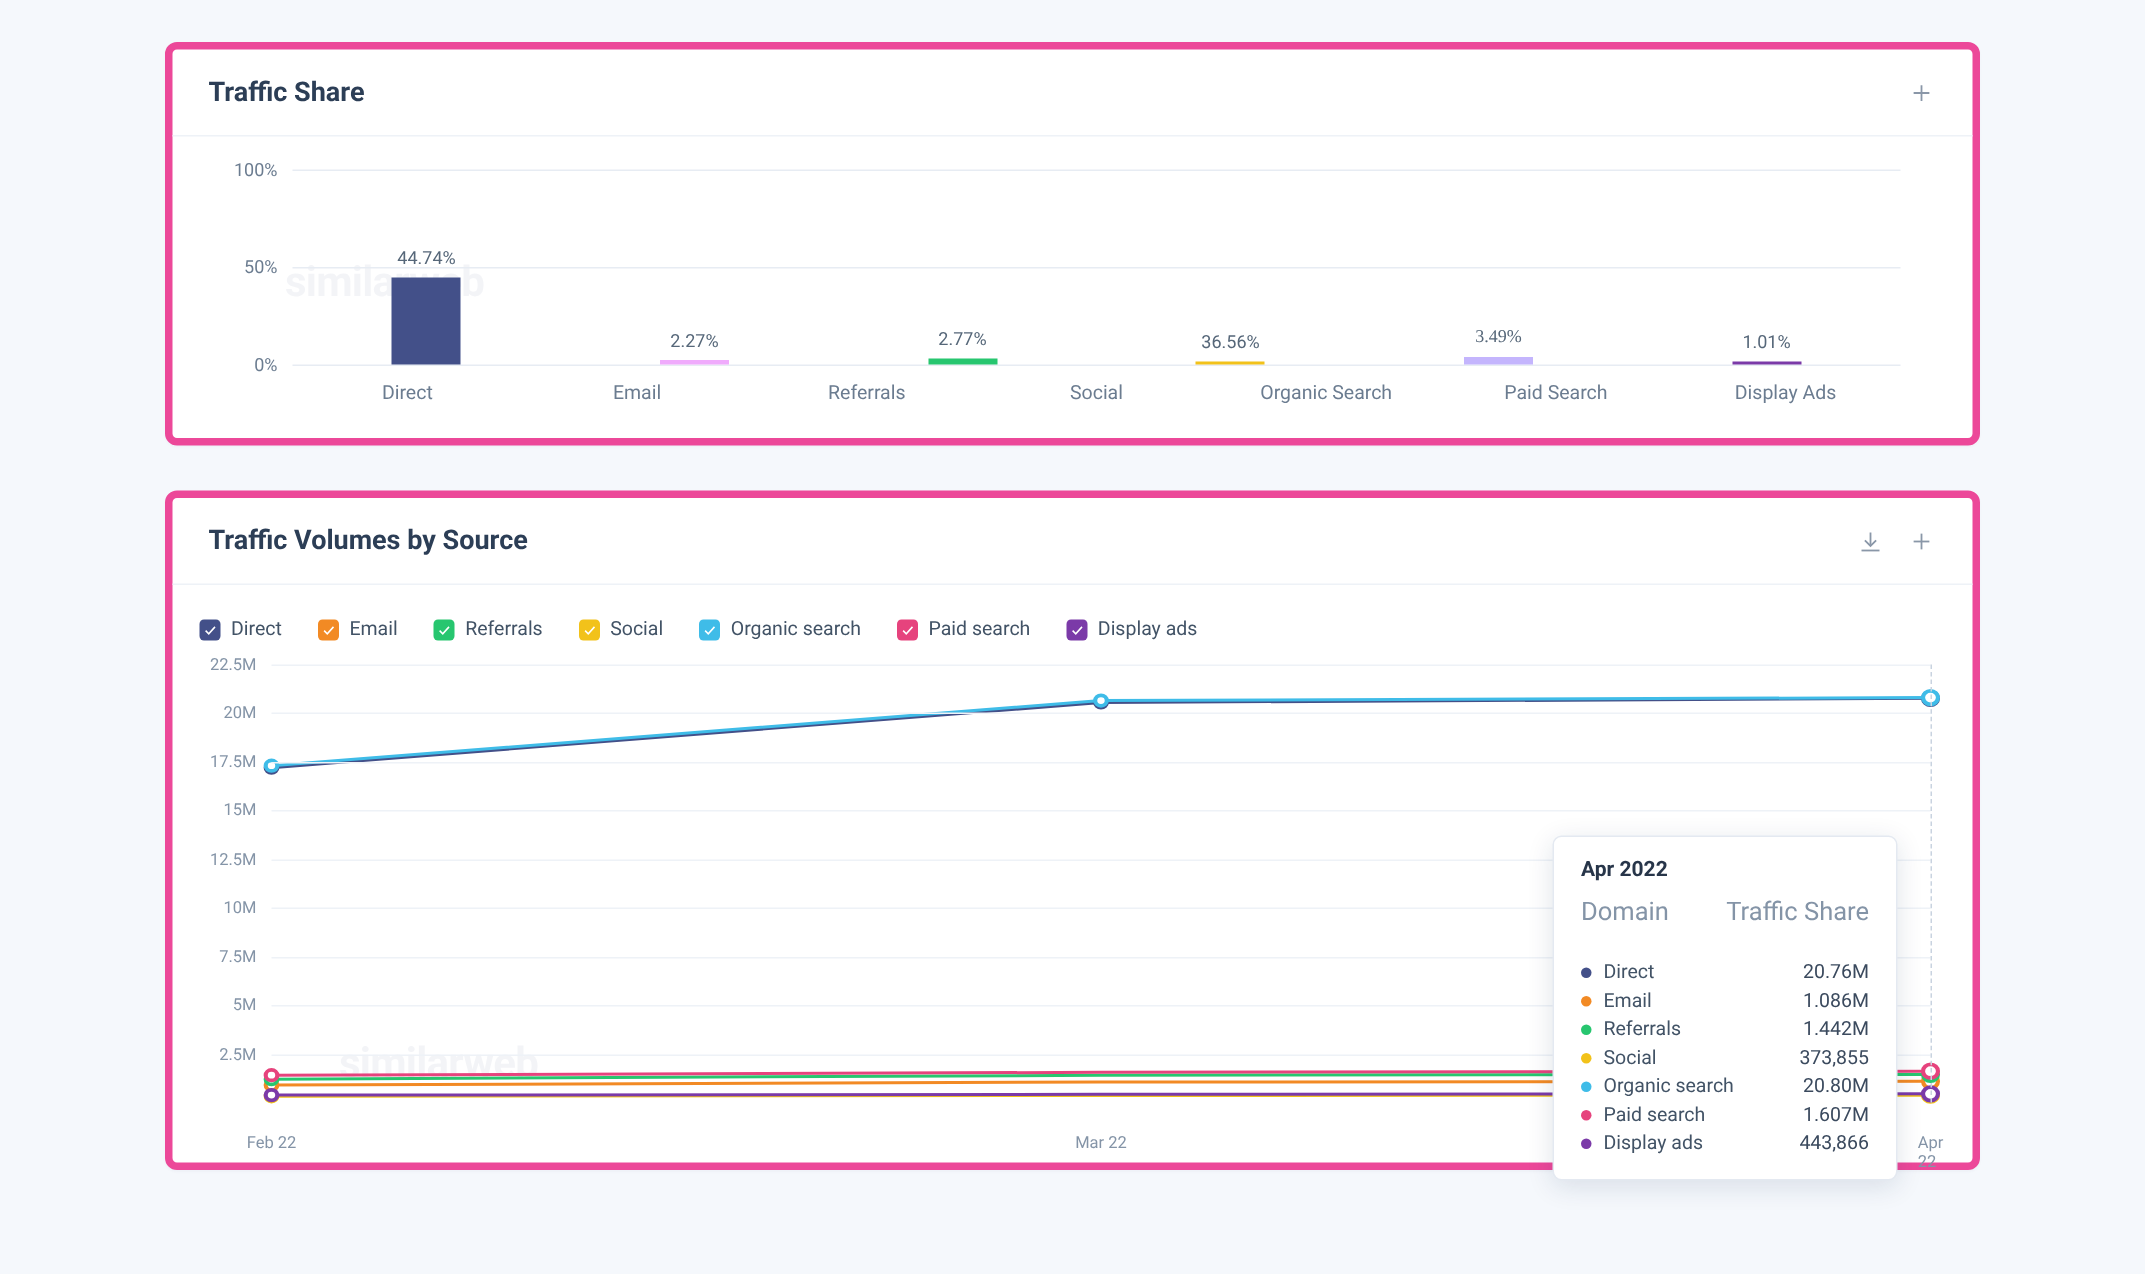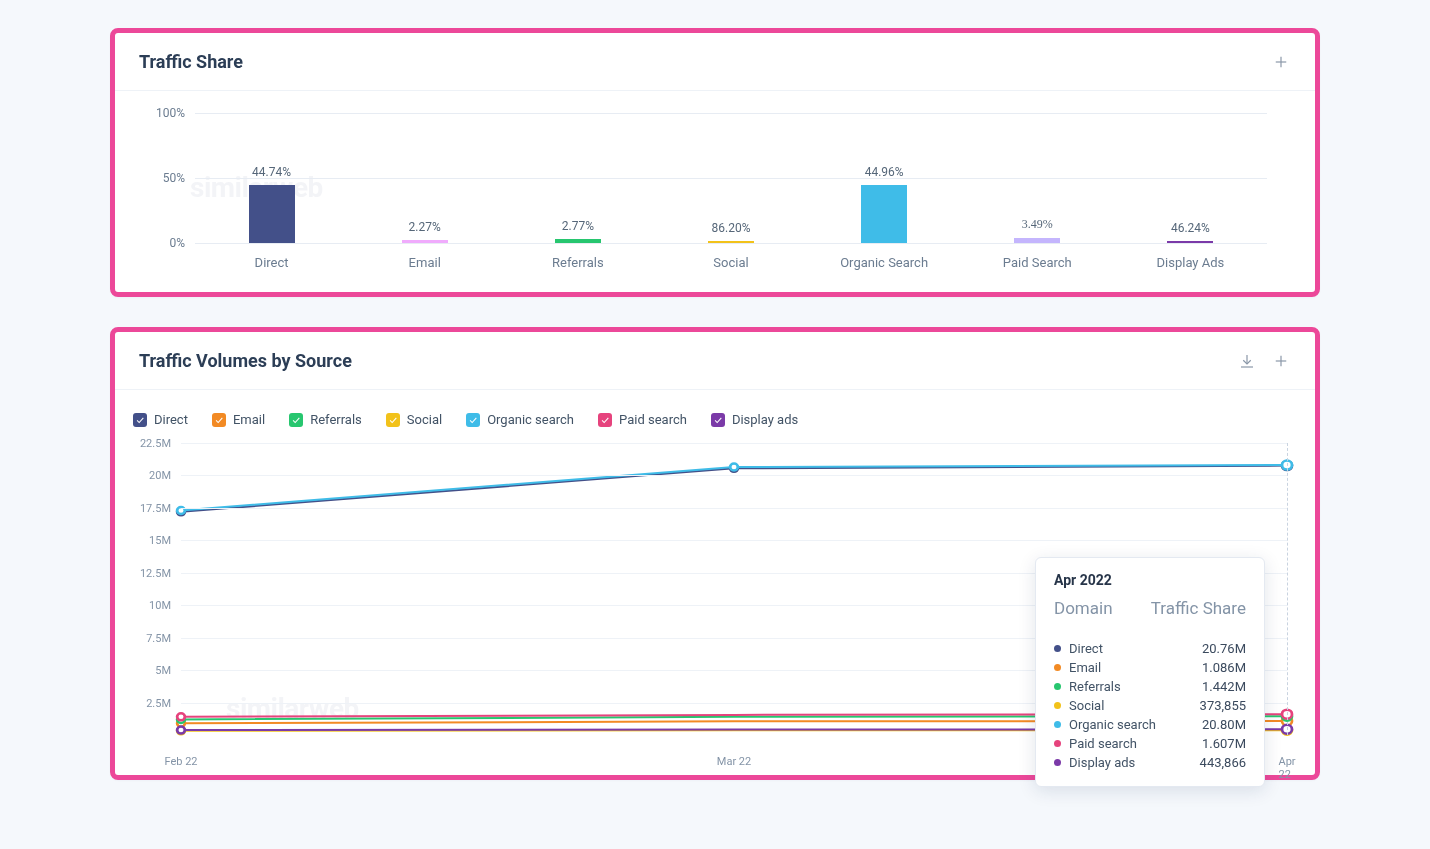--- a/index.html
+++ b/index.html
@@ -229,36 +229,31 @@
               <div class="ts-bar-label">2.27%</div>
             </div>
           </div>
           <div class="ts-bar-col">
             <div class="ts-bar" style="background: rgb(39, 198, 111); height: 3.601px;">
               <div class="ts-bar-label">2.77%</div>
             </div>
           </div>
           <div class="ts-bar-col">
             <div class="ts-bar" style="background: rgb(242, 194, 26); height: 2px;">
-              <div class="ts-bar-label">86.20%</div>
-            </div>
-          </div>
-          <div class="ts-bar-col">
-            <div class="ts-bar" style="background: rgb(63, 188, 232); height: 58.448px;">
-              <div class="ts-bar-label">44.96%</div>
+              <div class="ts-bar-label">36.56%</div>
             </div>
           </div>
           <div class="ts-bar-col">
             <div class="ts-bar" style="background: #c4b5fd; height: 4.537px; font-family: Liberation Serif, serif;">
               <div class="ts-bar-label">3.49%</div>
             </div>
           </div>
           <div class="ts-bar-col">
             <div class="ts-bar" style="background: rgb(123, 58, 168); height: 2px;">
-              <div class="ts-bar-label">46.24%</div>
+              <div class="ts-bar-label">1.01%</div>
             </div>
           </div>
         </div>
       </div>
     <div class="ts-xlabels" id="ts-xlabels">
         <div class="ts-xlabel">Direct</div>
         <div class="ts-xlabel">Email</div>
         <div class="ts-xlabel">Referrals</div>
         <div class="ts-xlabel">Social</div>
         <div class="ts-xlabel">Organic Search</div>

